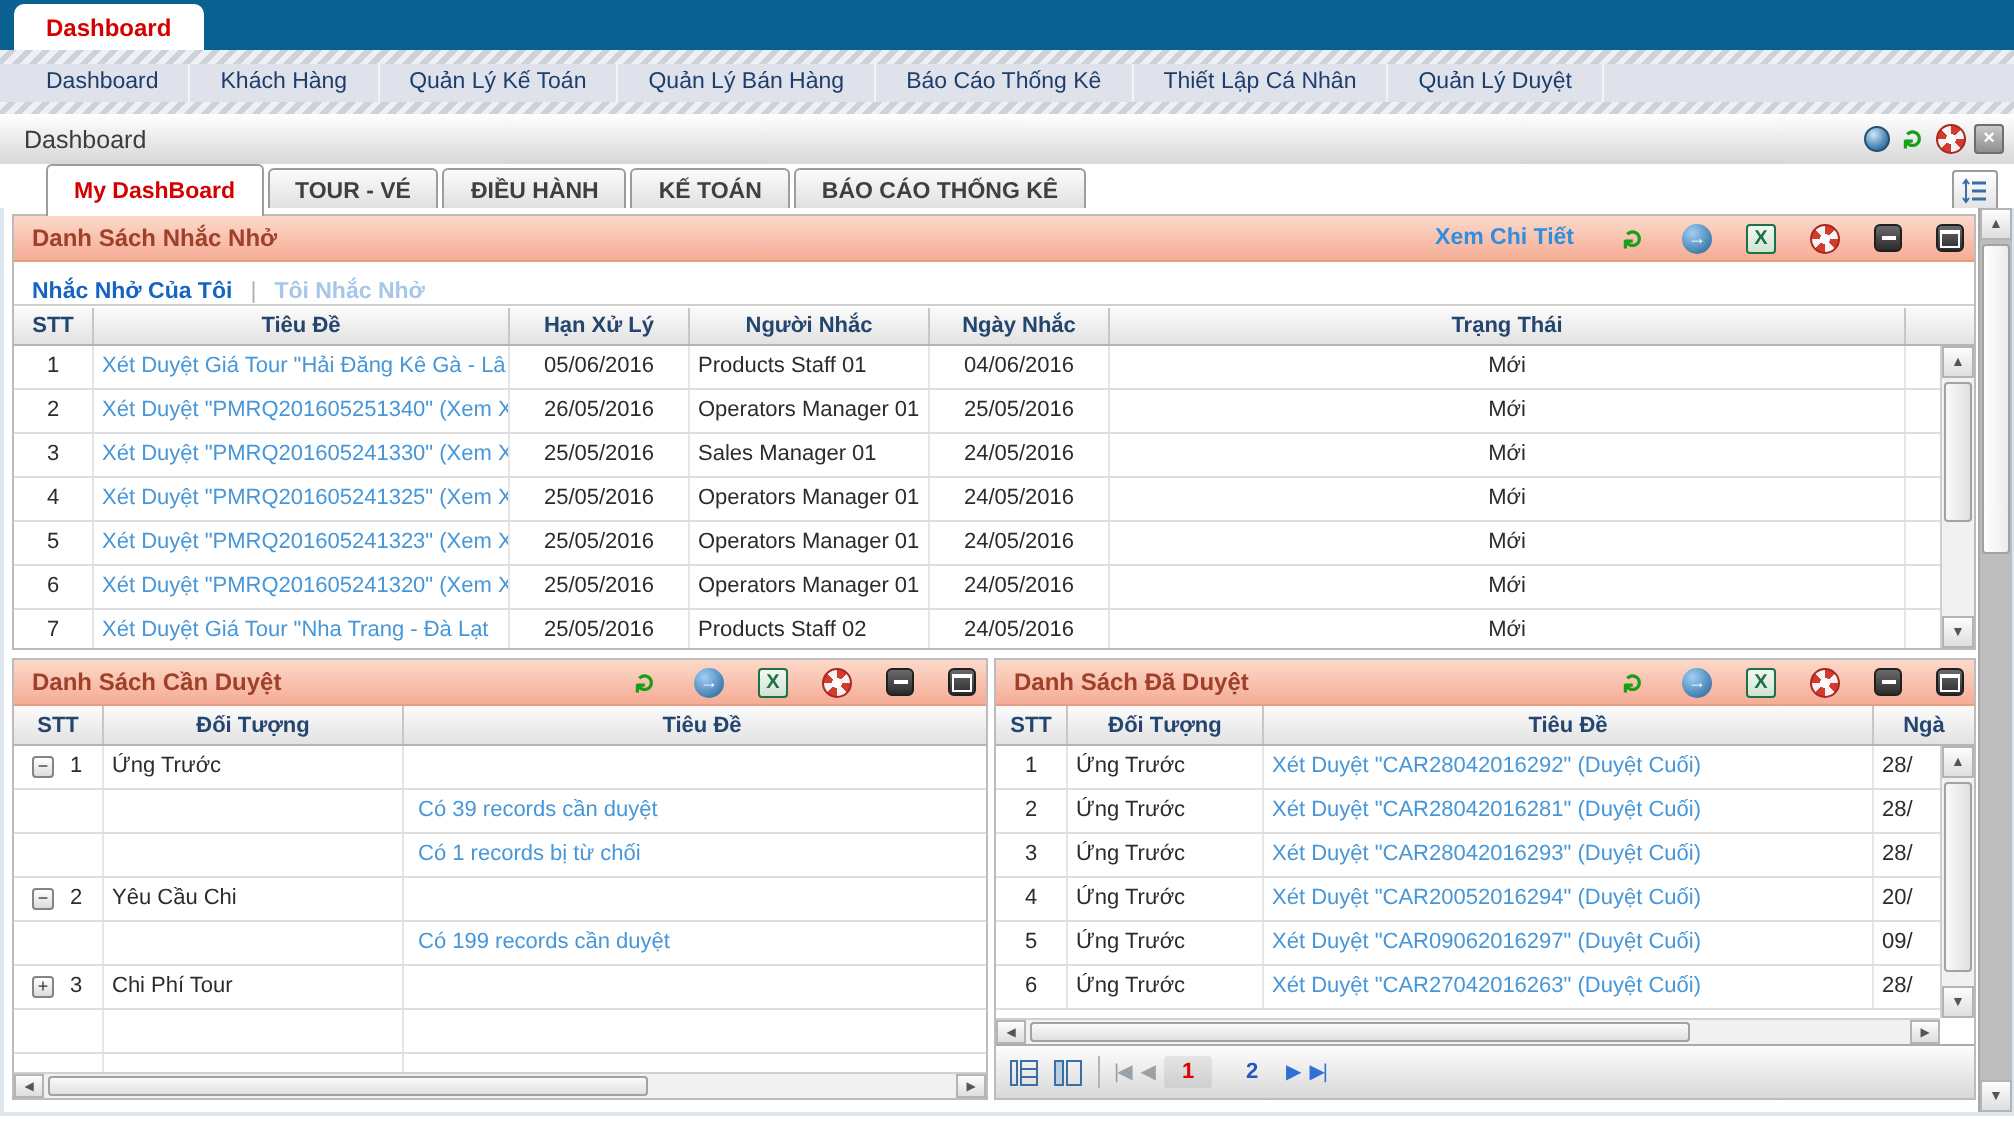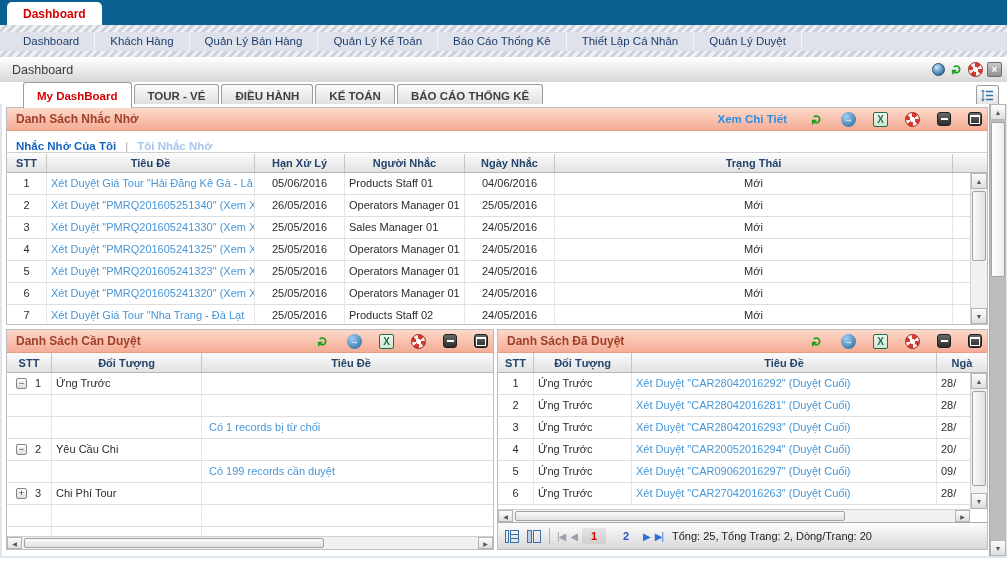--- a/index.html
+++ b/index.html
@@ -157,22 +157,22 @@
 <div class="screen">
 
   <div class="top-band">
     <div class="main-tab">Dashboard</div>
   </div>
   <div class="stripe s1"></div>
 
   <div class="menubar" id="menubar">
       <div class="menu-item">Dashboard</div>
       <div class="menu-item">Khách Hàng</div>
+      <div class="menu-item">Quản Lý Kế Toán</div>
       <div class="menu-item">Quản Lý Bán Hàng</div>
-      <div class="menu-item">Quản Lý Kế Toán</div>
       <div class="menu-item">Báo Cáo Thống Kê</div>
       <div class="menu-item">Thiết Lập Cá Nhân</div>
       <div class="menu-item">Quản Lý Duyệt</div>
     </div>
   <div class="stripe s2"></div>
 
   <div class="titlebar">
     <span class="tb-title">Dashboard</span>
     <span class="tb-icons">
       <span class="ic ic-globe"></span>
@@ -329,20 +329,21 @@
               <div class="tc w2-obj">Ứng Trước</div>
               <div class="tc w2-title"></div>
             </div>
             <div class="g-row">
               <div class="tc w2-stt">
                 <span class="stt-wrap">
                   <span></span>
                 </span>
               </div>
               <div class="tc w2-obj"></div>
+              <div class="tc w2-title"><a class="glink">Có 39 records cần duyệt</a></div>
             </div>
             <div class="g-row">
               <div class="tc w2-stt">
                 <span class="stt-wrap">
                   <span></span>
                 </span>
               </div>
               <div class="tc w2-obj"></div>
               <div class="tc w2-title"><a class="glink">Có 1 records bị từ chối</a></div>
             </div>
@@ -485,21 +486,20 @@
           </span>
           <span class="pg-sep"></span>
           <span class="pg-nav disabled">|◀</span>
           <span class="pg-nav disabled">◀</span>
           <span id="pg-pages" style="display:flex;gap:8px;">
               <span class="pg-num cur">1</span>
               <span class="pg-num">2</span>
             </span>
           <span class="pg-nav on">▶</span>
           <span class="pg-nav on">▶|</span>
-          <span class="pg-summary">Tổng: 25, Tổng Trang: 2, Dòng/Trang: 20</span>
         </div>
       </div>
     </div>
 
     <div class="page-vscroll">
       <span class="vs-btn up">▲</span>
       <span class="vs-thumb"></span>
       <span class="vs-btn down">▼</span>
     </div>
 

